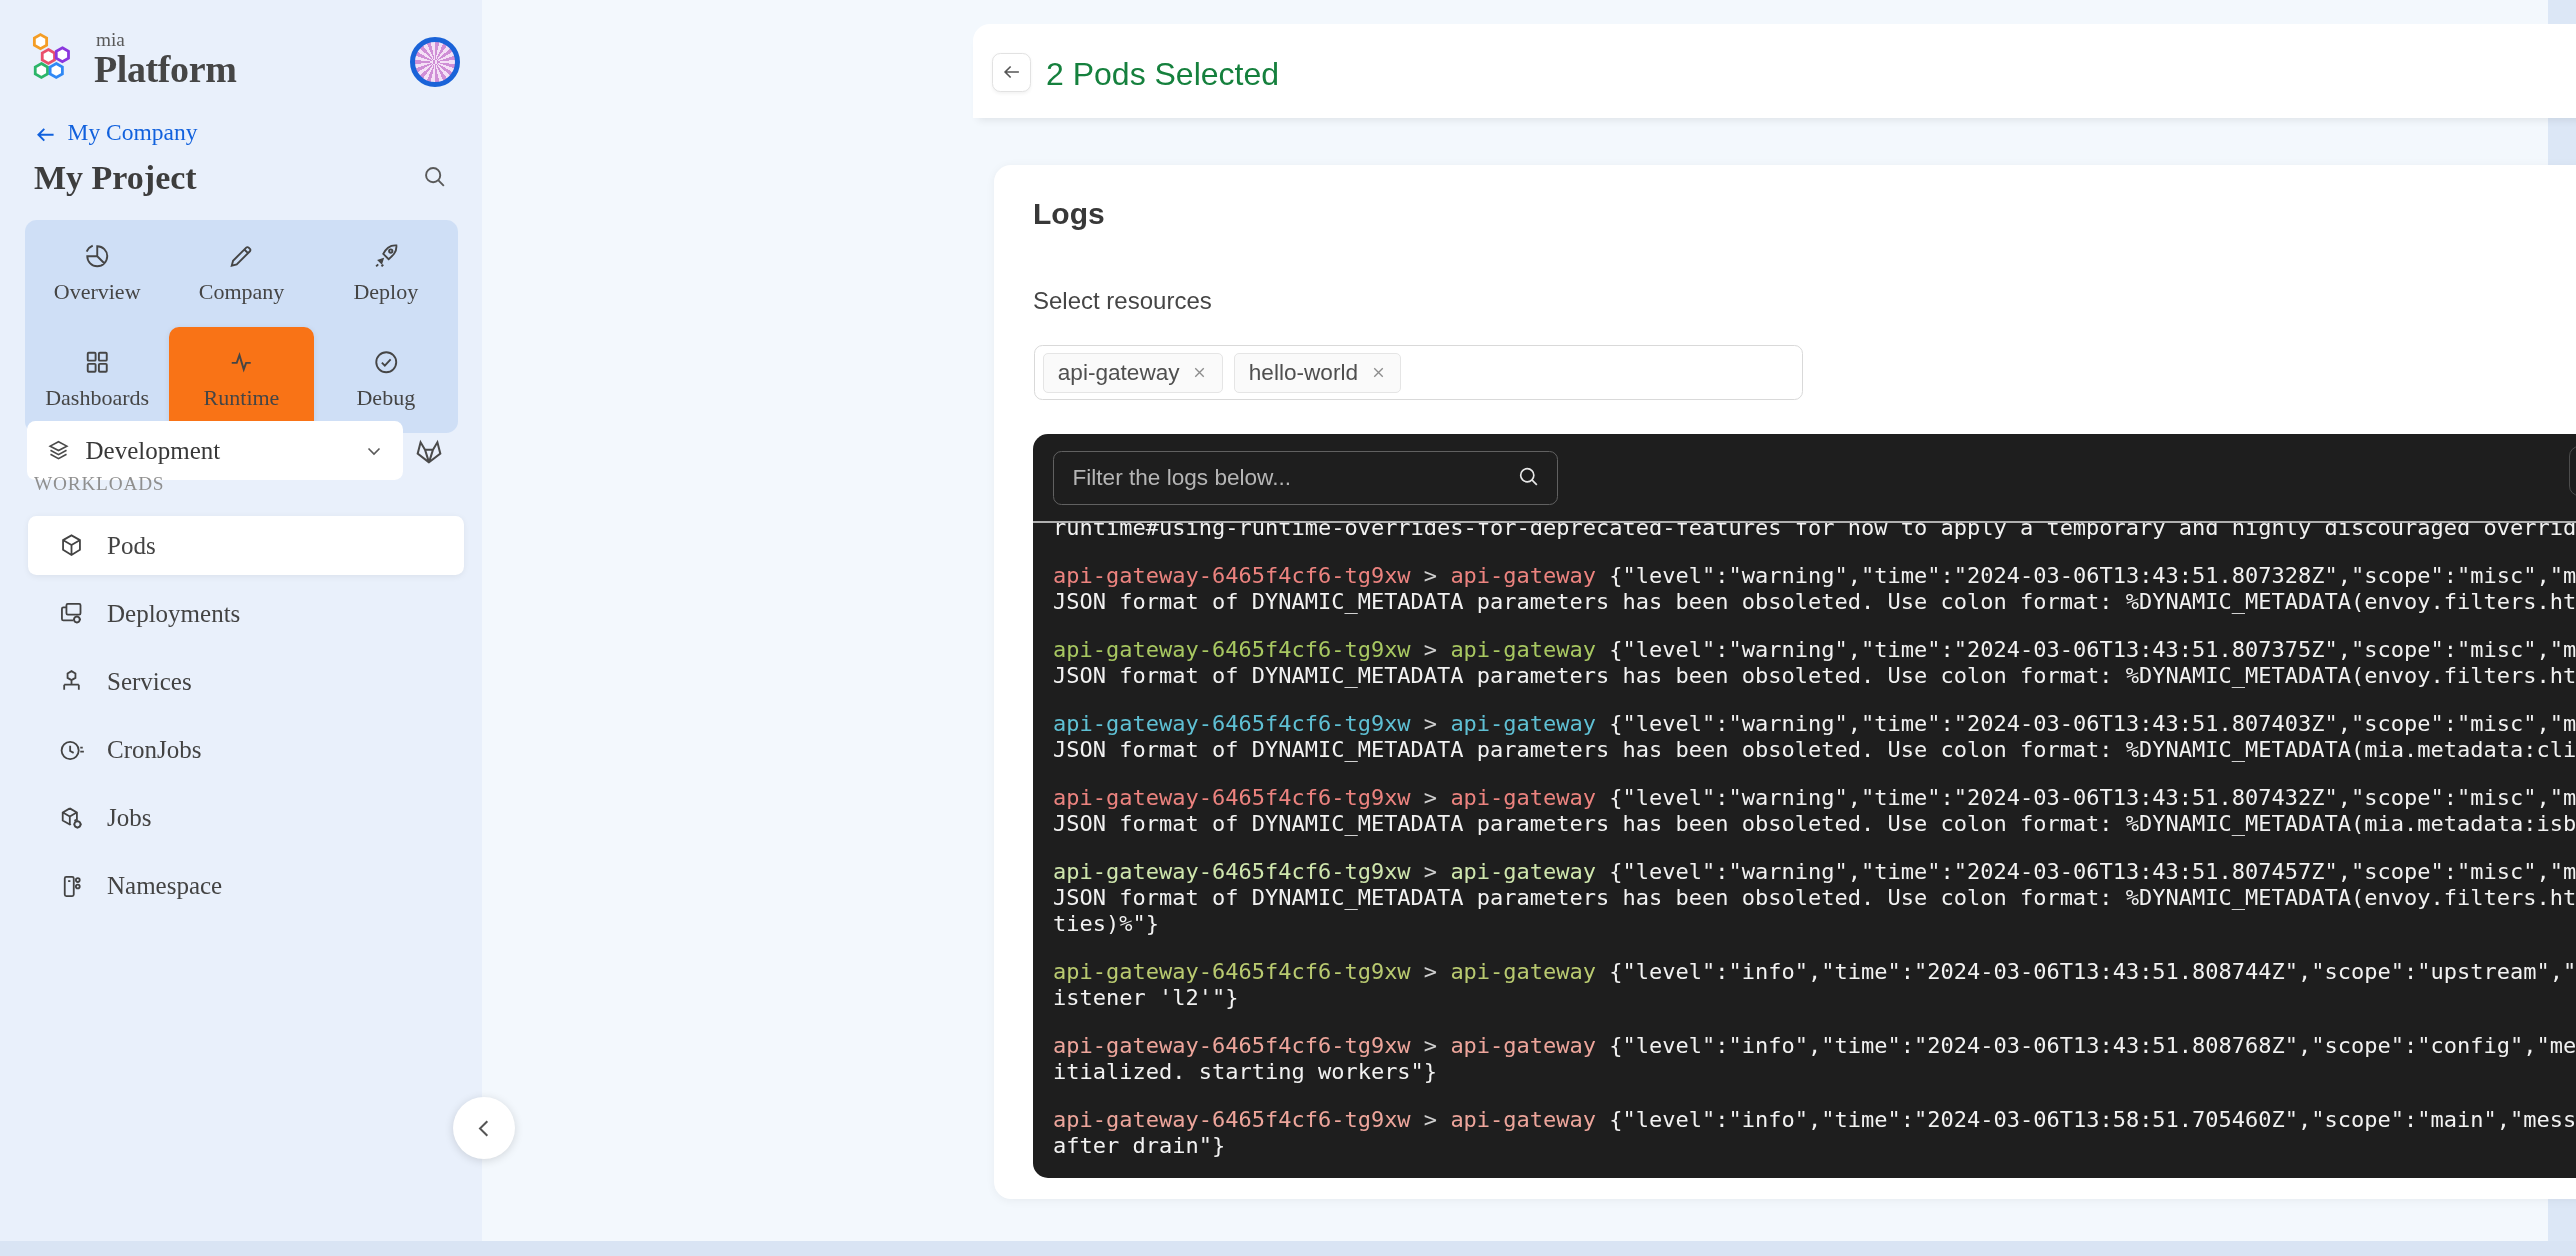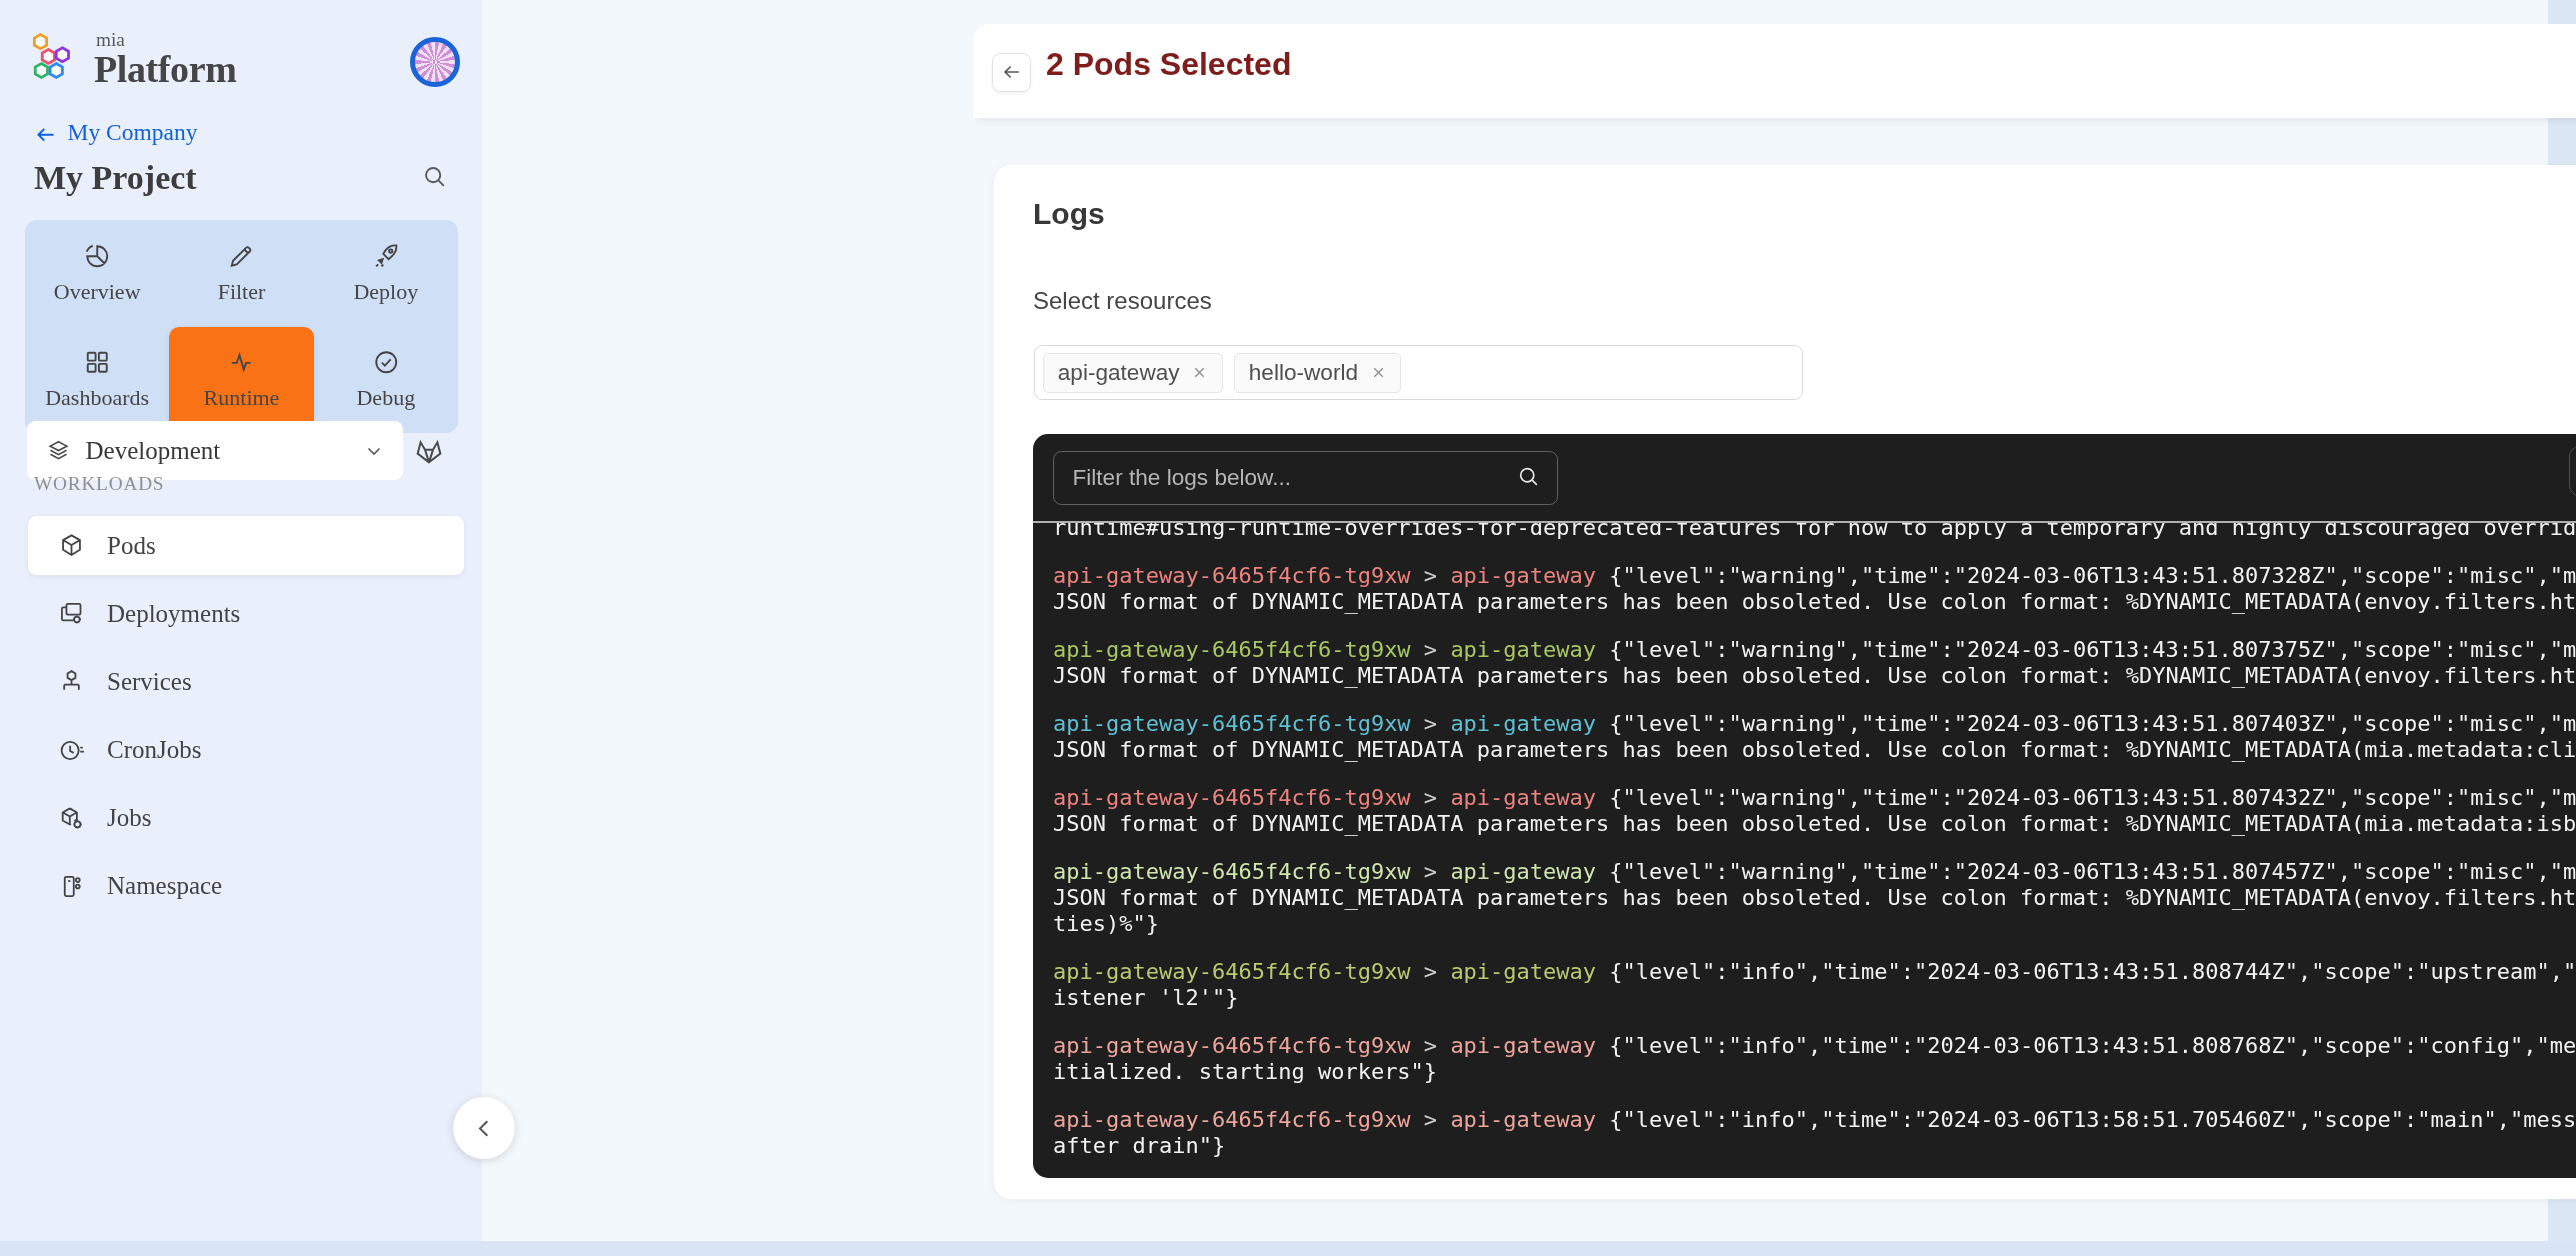--- a/index.html
+++ b/index.html
@@ -38,21 +38,21 @@
 
   .collapse-btn { position:absolute; left:453px; top:1097px; width:62px; height:62px; border-radius:50%; background:#fff;
                   box-shadow:0 1.7px 10px rgba(0,0,0,0.14); display:flex; align-items:center; justify-content:center; color:#555; cursor:pointer; z-index:5; }
 
   
   .main-bg { position:absolute; left:482px; top:0; width:2066px; height:1241px; background:#f3f8fd; }
   .header-card { position:absolute; left:491px; top:24px; width:2058px; height:94px; background:#fff; border-radius:17px 17px 0 0;
                  box-shadow:0 6.7px 8.4px -5px rgba(0,0,0,0.09); }
   .back-btn { position:absolute; left:19.3px; top:28.5px; width:39px; height:39px; border:1.3px solid #e2e2e2; border-radius:8.4px;
               background:#fff; box-shadow:0 1.7px 3.4px rgba(0,0,0,0.05); display:flex; align-items:center; justify-content:center; color:#555; cursor:pointer; }
-  .page-title { position:absolute; left:73px; top:21px; height:39px; display:flex; align-items:center; font-size:32px; font-weight:700; color:#7f1d1d; }
+  .page-title { position:absolute; left:73px; top:31px; height:39px; display:flex; align-items:center; font-size:32px; font-weight:400; color:#15803d; }
 
   .logs-card { position:absolute; left:512px; top:165px; width:2011px; height:1034px; background:#fff; border-radius:17px; box-shadow:0 1.7px 10px rgba(0,0,0,0.05); }
   .logs-title { position:absolute; left:39px; top:32px; font-size:30px; font-weight:700; color:#383838; }
   .select-label { position:absolute; left:39px; top:122px; font-size:24px; color:#454545; }
   .tags-box { position:absolute; left:40px; top:180px; width:769px; height:55px; border:1.3px solid #d9d9d9; border-radius:8.4px;
               background:#fff; display:flex; align-items:center; padding:0 8.4px; gap:11.7px; cursor:text; }
   .tag { height:40px; background:#fafafa; border:0.8px solid #e5e5e5; border-radius:5px; display:flex; align-items:center;
          padding:0 13.4px; gap:11.7px; font-size:22.6px; color:#4f4f4f; }
   .tag .tag-close { color:#8c8c8c; cursor:pointer; display:flex; }
 
@@ -109,21 +109,21 @@
       <svg width="28.5" height="28.5" viewBox="0 0 24 24" fill="none" stroke="currentColor" stroke-width="1.6">
           <path d="M12 12V3.6 A8.4 8.4 0 1 1 3.6 12 H12 z M12 12l5.9 5.9"></path>
           <path d="M8.2 3.1A9.6 9.6 0 0 0 3.1 8.2"></path>
         </svg>
       <span class="tab-label">Overview</span>
     </div>
     <div class="nav-tab">
       <svg width="28.5" height="28.5" viewBox="0 0 24 24" fill="none" stroke="currentColor" stroke-width="1.6">
           <path d="M4 20l1.1-4.2L16.2 4.7a1.4 1.4 0 0 1 2 0l1.1 1.1a1.4 1.4 0 0 1 0 2L8.2 18.9 4 20z M14.6 6.3l3.1 3.1"></path>
         </svg>
-      <span class="tab-label">Filter</span>
+      <span class="tab-label">Company</span>
     </div>
     <div class="nav-tab">
       <svg width="28.5" height="28.5" viewBox="0 0 24 24" fill="none" stroke="currentColor" stroke-width="1.6">
           <path d="M13.5 4.8C16.4 2.6 20.5 2.9 20.5 2.9s.4 4.1-1.9 7c-1.7 2.2-4.6 4.6-4.6 4.6l-4.5-4.5s1.3-3 4-5.2z"></path>
           <circle cx="15.8" cy="7.6" r="1.4"></circle>
           <path d="M9 14.5l-3.2 1 2.2 2.2 1-3.2z M5.2 18.8l-1.7 1.7 M8 20.5l1.5-1.5"></path>
         </svg>
       <span class="tab-label">Deploy</span>
     </div>
     <div class="nav-tab">

